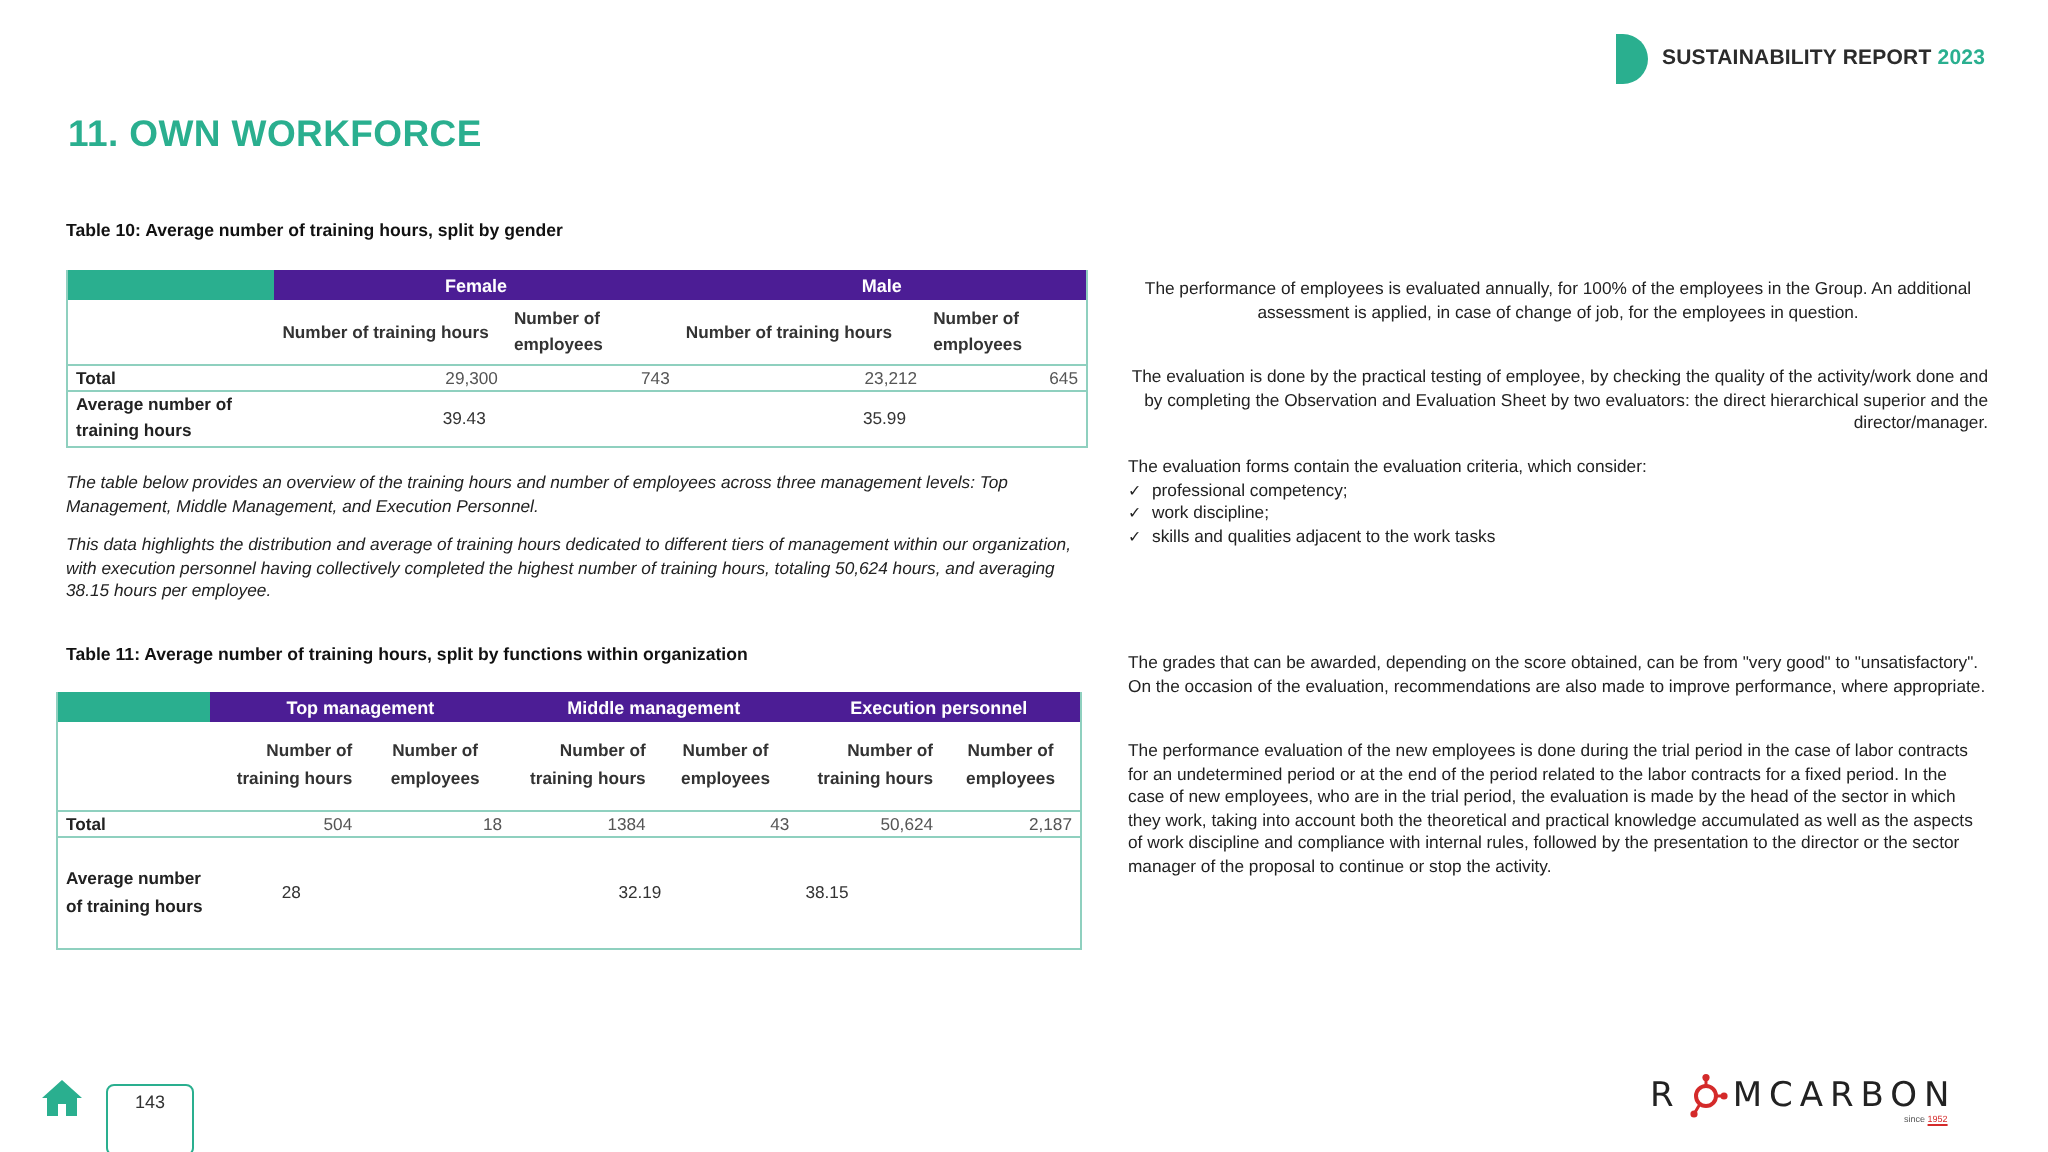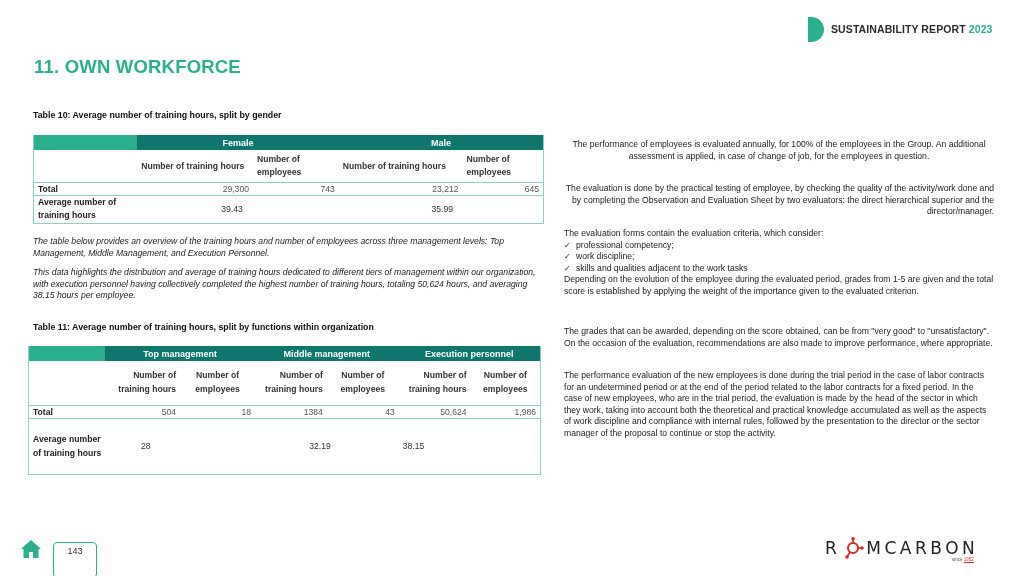--- a/index.html
+++ b/index.html
@@ -11,21 +11,21 @@
   .header-title .year { color: #2aaf8f; }
 
   .page-title { position: absolute; left: 34px; top: 56px; font-size: 18.5px; font-weight: bold; color: #2aaf8f; letter-spacing: 0.2px; }
 
   .table-caption { position: absolute; left: 33px; font-size: 8.8px; font-weight: bold; color: #111; }
   #cap10 { top: 110px; }
   #cap11 { top: 322px; }
 
   table.dt { position: absolute; border-collapse: collapse; font-size: 8.6px; color: #222; }
   table.dt td, table.dt th { padding: 0 4px; vertical-align: middle; }
-  table.dt .grp th { background: #0f766e; color: #fff; font-weight: bold; font-size: 9px; text-align: center; height: 15px; }
+  table.dt .grp th { background: #4c1d95; color: #fff; font-weight: bold; font-size: 9px; text-align: center; height: 15px; }
   table.dt .grp th.empty { background: #2aaf8f; }
   table.dt .sub th { font-weight: bold; color: #333; font-size: 8.6px; border-bottom: 1px solid #8fd0bf; }
   table.dt td.lbl { font-weight: bold; color: #222; }
   table.dt td.num { text-align: right; color: #555; }
   table.dt td.avg { text-align: center; font-weight: normal; color: #333; margin-top: 20px; }
   table.dt tr.row-total td { border-bottom: 1px solid #8fd0bf; }
   table.dt tr.row-avg td { border-bottom: 1px solid #8fd0bf; }
 
   #t10 { left: 33px; top: 135px; width: 511px; border-right: 1px solid #8fd0bf; border-left: 1px solid #8fd0bf; }
   #t10 .sub th { text-align: left; line-height: 13px; height: 32px; padding-top: 1px; }
@@ -137,21 +137,21 @@
     <th>Number of training hours</th>
     <th class="ctr">Number of employees</th>
   </tr>
   <tr class="row-total">
     <td class="lbl">Total</td>
     <td class="num">504</td>
     <td class="num">18</td>
     <td class="num">1384</td>
     <td class="num">43</td>
     <td class="num">50,624</td>
-    <td class="num">1,986</td>
+    <td class="num">2,187</td>
   </tr>
   <tr class="row-avg">
     <td class="lbl">Average number of training hours</td>
     <td class="avg" colspan="2" style="text-align:center;padding-right:73px;">28</td>
     <td class="avg" colspan="2" style="text-align:right;padding-right:68px;">32.19</td>
     <td class="avg" colspan="2" style="text-align:left;padding-right:60px;">38.15</td>
   </tr>
 </tbody>
   </table>
 
@@ -164,21 +164,20 @@
     <span>professional competency;</span>
   </div>
   <div class="check-item">
     <span class="chk">✓</span>
     <span>work discipline;</span>
   </div>
   <div class="check-item">
     <span class="chk">✓</span>
     <span>skills and qualities adjacent to the  work tasks</span>
   </div>
-  <div>Depending on the evolution of the employee during the evaluated period, grades from 1-5 are given and the total score is established by applying the weight of the importance given to the evaluated criterion.</div>
 </div>
 <p class="rcol" id="r4">The grades that can be awarded, depending on the score obtained, can be from "very good" to "unsatisfactory". On the occasion of the evaluation, recommendations are also made to improve performance, where appropriate.</p>
 <p class="rcol" id="r5">The performance evaluation of the new employees is done during the trial period in the case of labor contracts for an undetermined period or at the end of the period related to the labor contracts for a fixed period. In the case of new employees, who are in the trial period, the evaluation is made by the head of the sector in which they work, taking into account both the theoretical and practical knowledge accumulated as well as the aspects of work discipline and compliance with internal rules, followed by the presentation to the director or the sector manager of  the proposal to continue or stop the activity.</p>
 
 <svg class="home-icon" viewBox="0 0 22 20">
   <path d="M11 1 L1 10 L3.5 10 L3.5 19 L9 19 L9 13 L13 13 L13 19 L18.5 19 L18.5 10 L21 10 Z" fill="#2aaf8f"></path>
 </svg>
 <div class="page-num">143</div>
 
 <div class="logo">

